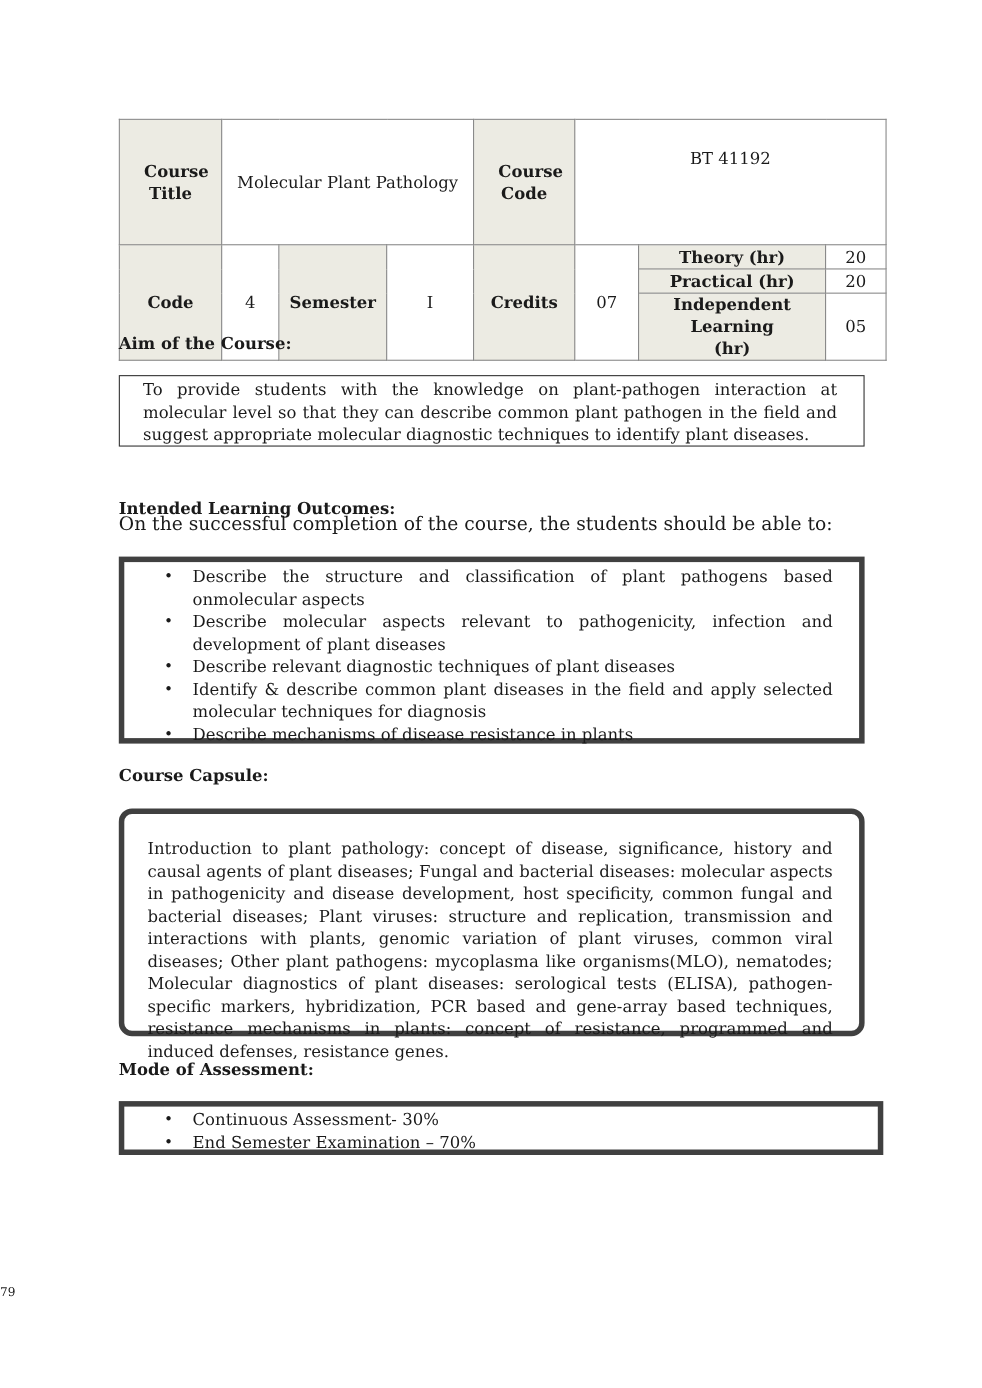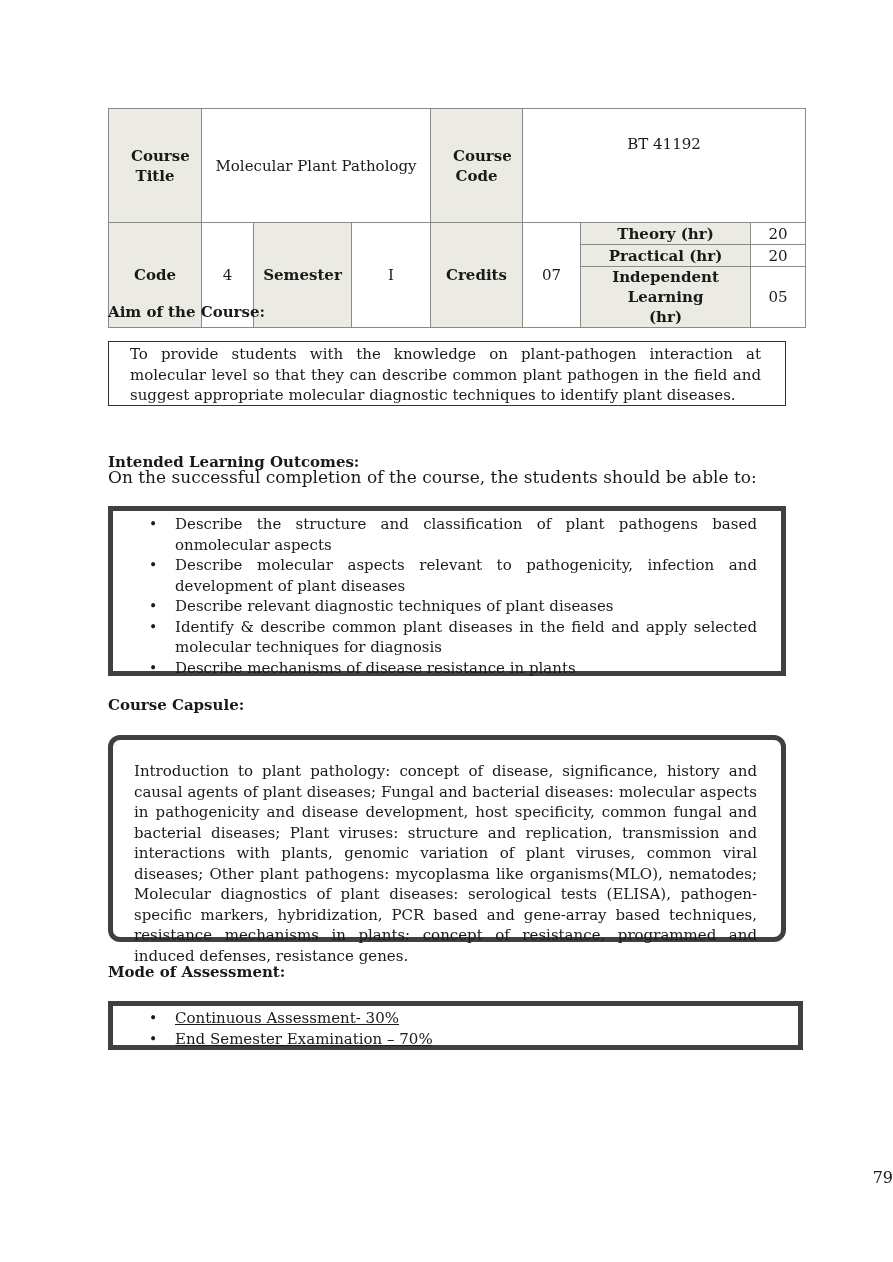--- a/index.html
+++ b/index.html
@@ -18,21 +18,21 @@
   .para { position:absolute; left:108px; font-size:17px; }
 
   .box { position:absolute; border:5px solid #404040; font-size:15px; line-height:20.5px; box-sizing:border-box; }
   .box.dark { border:1.5px solid #333; }
   .justify-last { text-align:justify; text-align-last:left; }
 
   ul.bullets { margin:0; padding:0; list-style:none; }
   ul.bullets li { position:relative; padding-left:62px; padding-right:24px; text-align:justify; text-align-last:left; }
   ul.bullets li::before { content:"\2022"; position:absolute; left:36px; top:0; font-size:14px; }
 
-  .page-number { position:absolute; left:0; width:893px; top:1168px; text-align:right; font-size:16px; }
+  .page-number { position:absolute; left:0; width:893px; top:1168px; text-align:left; font-size:11px; }
 </style>
 </head>
 <body>
 
 <div class="page">
 
   <table class="info-table">
     <colgroup>
       <col style="width:93px">
         <col style="width:52px">
@@ -87,21 +87,21 @@
       <li>Describe mechanisms of disease resistance in plants</li>
     </ul>
   </div>
 
   <div class="heading" style="top:696px;">Course Capsule:</div>
   <div class="box justify-last" style="left:108px; top:735px; width:678px; height:207px; padding:21px 24px 0 21px;border-radius:12px;">
     <span>Introduction to plant pathology: concept of disease, significance, history and causal agents of plant diseases; Fungal and bacterial diseases: molecular aspects in pathogenicity and disease development, host specificity, common fungal and bacterial diseases; Plant viruses: structure and replication, transmission and interactions with plants, genomic variation of plant viruses, common viral diseases; Other plant pathogens: mycoplasma like organisms(MLO), nematodes; Molecular diagnostics of plant diseases: serological tests (ELISA), pathogen-specific markers, hybridization, PCR based and gene-array based techniques, resistance mechanisms in plants: concept of resistance, programmed and induced defenses, resistance genes.</span>
   </div>
 
   <div class="heading" style="top:963px;">Mode of Assessment:</div>
-  <div class="box" style="left:108px; top:1001px; width:695px; height:49px; padding-top:2px;text-decoration:underline;">
+  <div class="box" style="left:108px; top:1001px; width:695px; height:49px; padding-top:2px;">
     <ul class="bullets">
       <li>Continuous Assessment-  30%</li>
       <li>End Semester Examination – 70%</li>
     </ul>
   </div>
 
   <div class="page-number">79</div>
 </div>
 
 </body></html>

